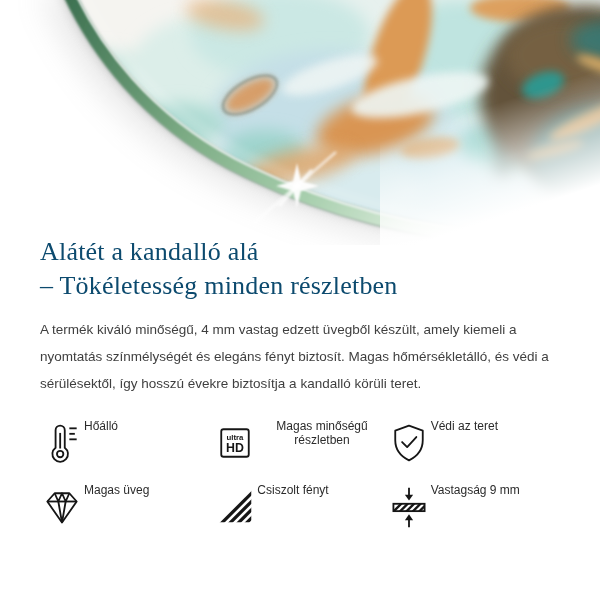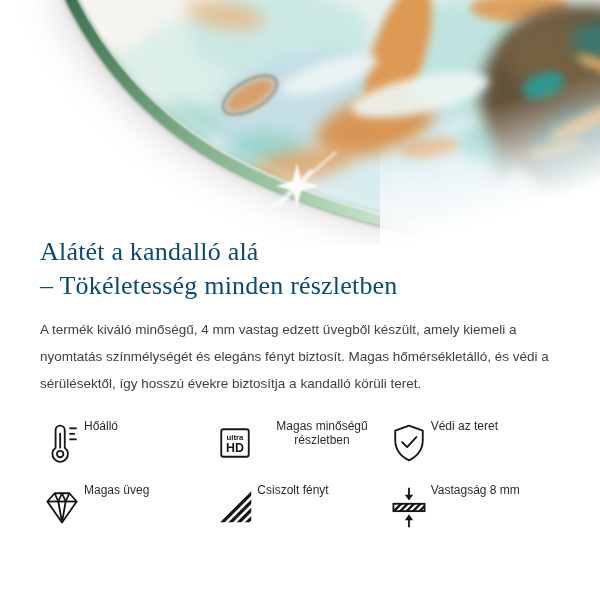--- a/index.html
+++ b/index.html
@@ -224,17 +224,17 @@
             <line x1="-2" y1="52" x2="66" y2="-16"></line>
             <line x1="5" y1="52" x2="73" y2="-16"></line>
             <line x1="12" y1="52" x2="80" y2="-16"></line>
             <line x1="19" y1="52" x2="87" y2="-16"></line>
           </g>
           <rect class="ic" x="7" y="20.5" width="34" height="8" stroke-width="2.4"></rect>
           <polygon points="19.5,38.5 28.5,38.5 24,32" fill="#161616"></polygon>
           <line class="ic" stroke-width="2.4" x1="24" y1="38" x2="24" y2="46"></line>
         </svg>
       </div>
-      <div class="feature-label">Vastagság 8 mm</div>
+      <div class="feature-label">Vastagság 9 mm</div>
     </div>
 
   </div>
 </div>
 
 </body></html>

